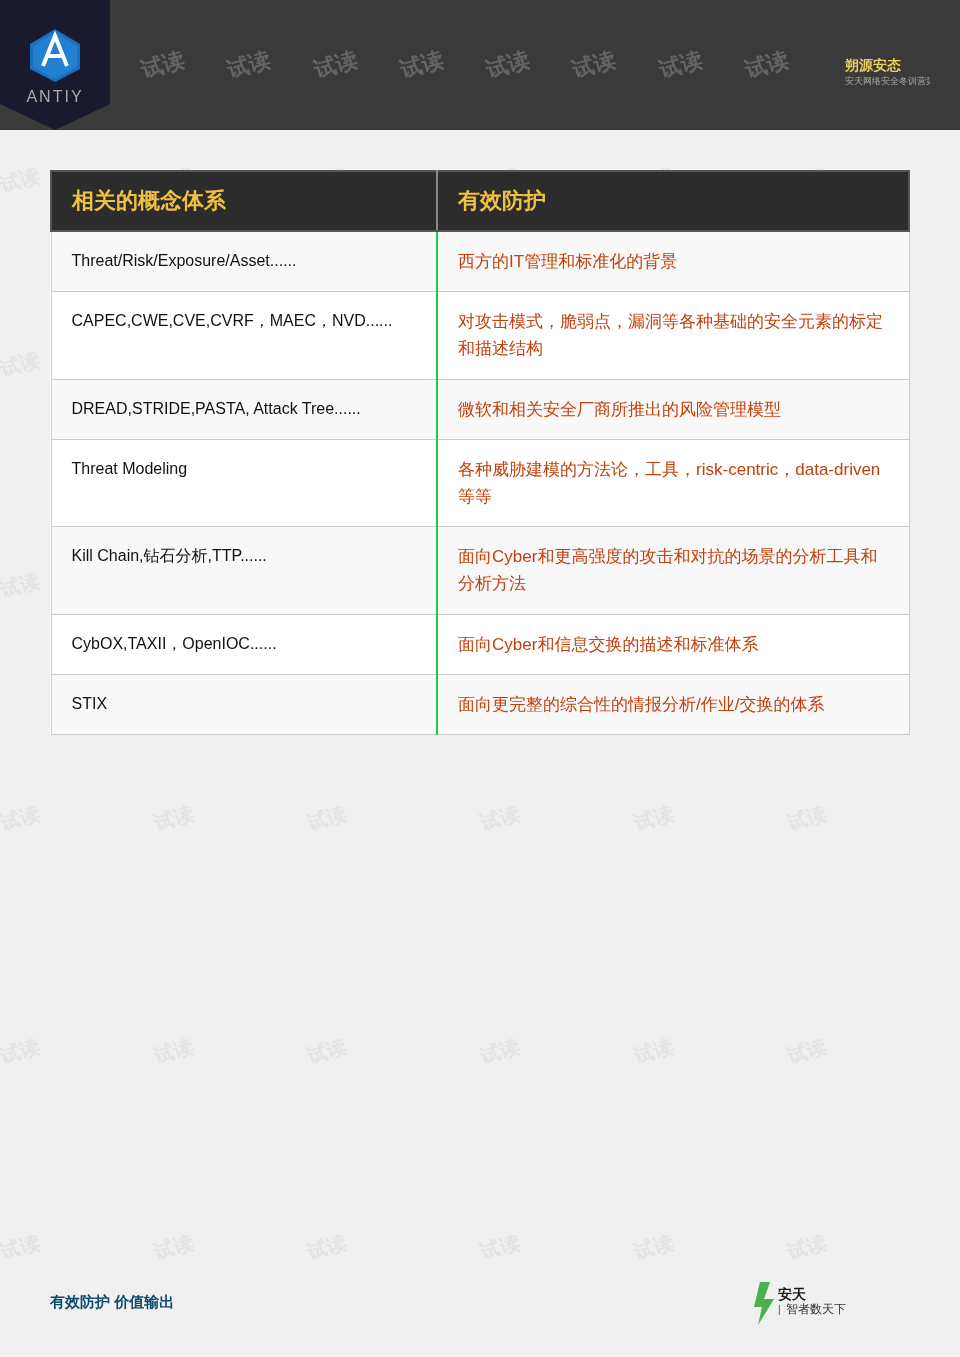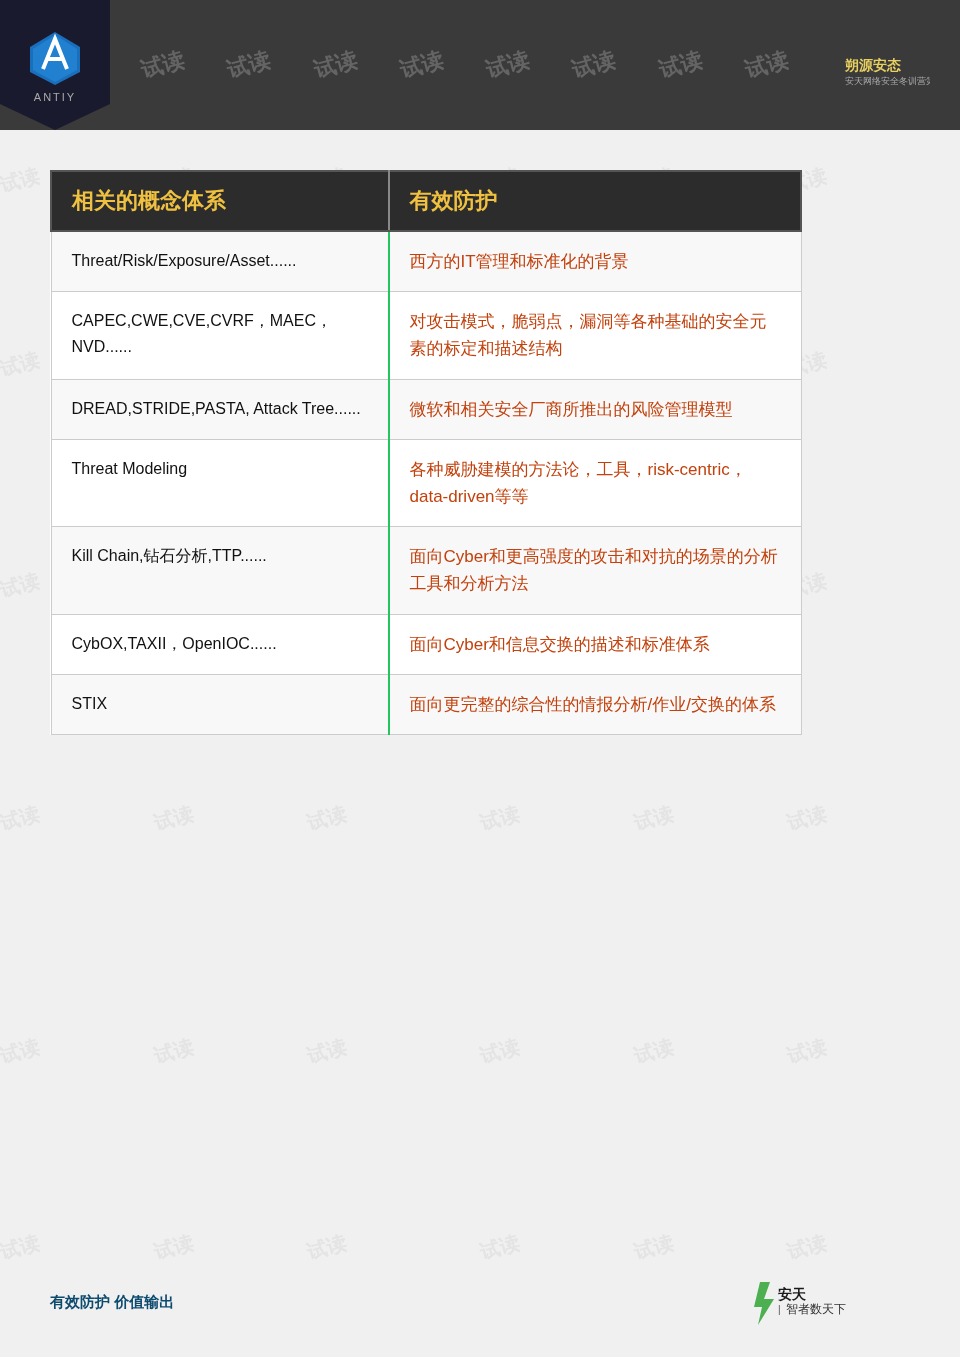--- a/index.html
+++ b/index.html
@@ -34,21 +34,21 @@
       clip-path: polygon(0 0, 100% 0, 100% 80%, 50% 100%, 0 80%);
     }
 
     .logo-icon {
       width: 60px;
       height: 60px;
     }
 
     .logo-text {
       color: #aaa;
-      font-size: 11px;
+      font-size: 16px;
       margin-top: 4px;
       letter-spacing: 2px;
     }
 
     
     .header-watermarks {
       flex: 1;
       display: flex;
       align-items: center;
       justify-content: space-around;
@@ -93,21 +93,21 @@
       font-weight: bold;
       transform: rotate(-15deg);
       white-space: nowrap;
     }
 
     
     .main-content {
       position: absolute;
       top: 170px;
       left: 50px;
-      width: 752px;
+      width: 860px;
       z-index: 2;
     }
 
     
     .info-table {
       width: 100%;
       border-collapse: collapse;
       background: white;
     }
 

